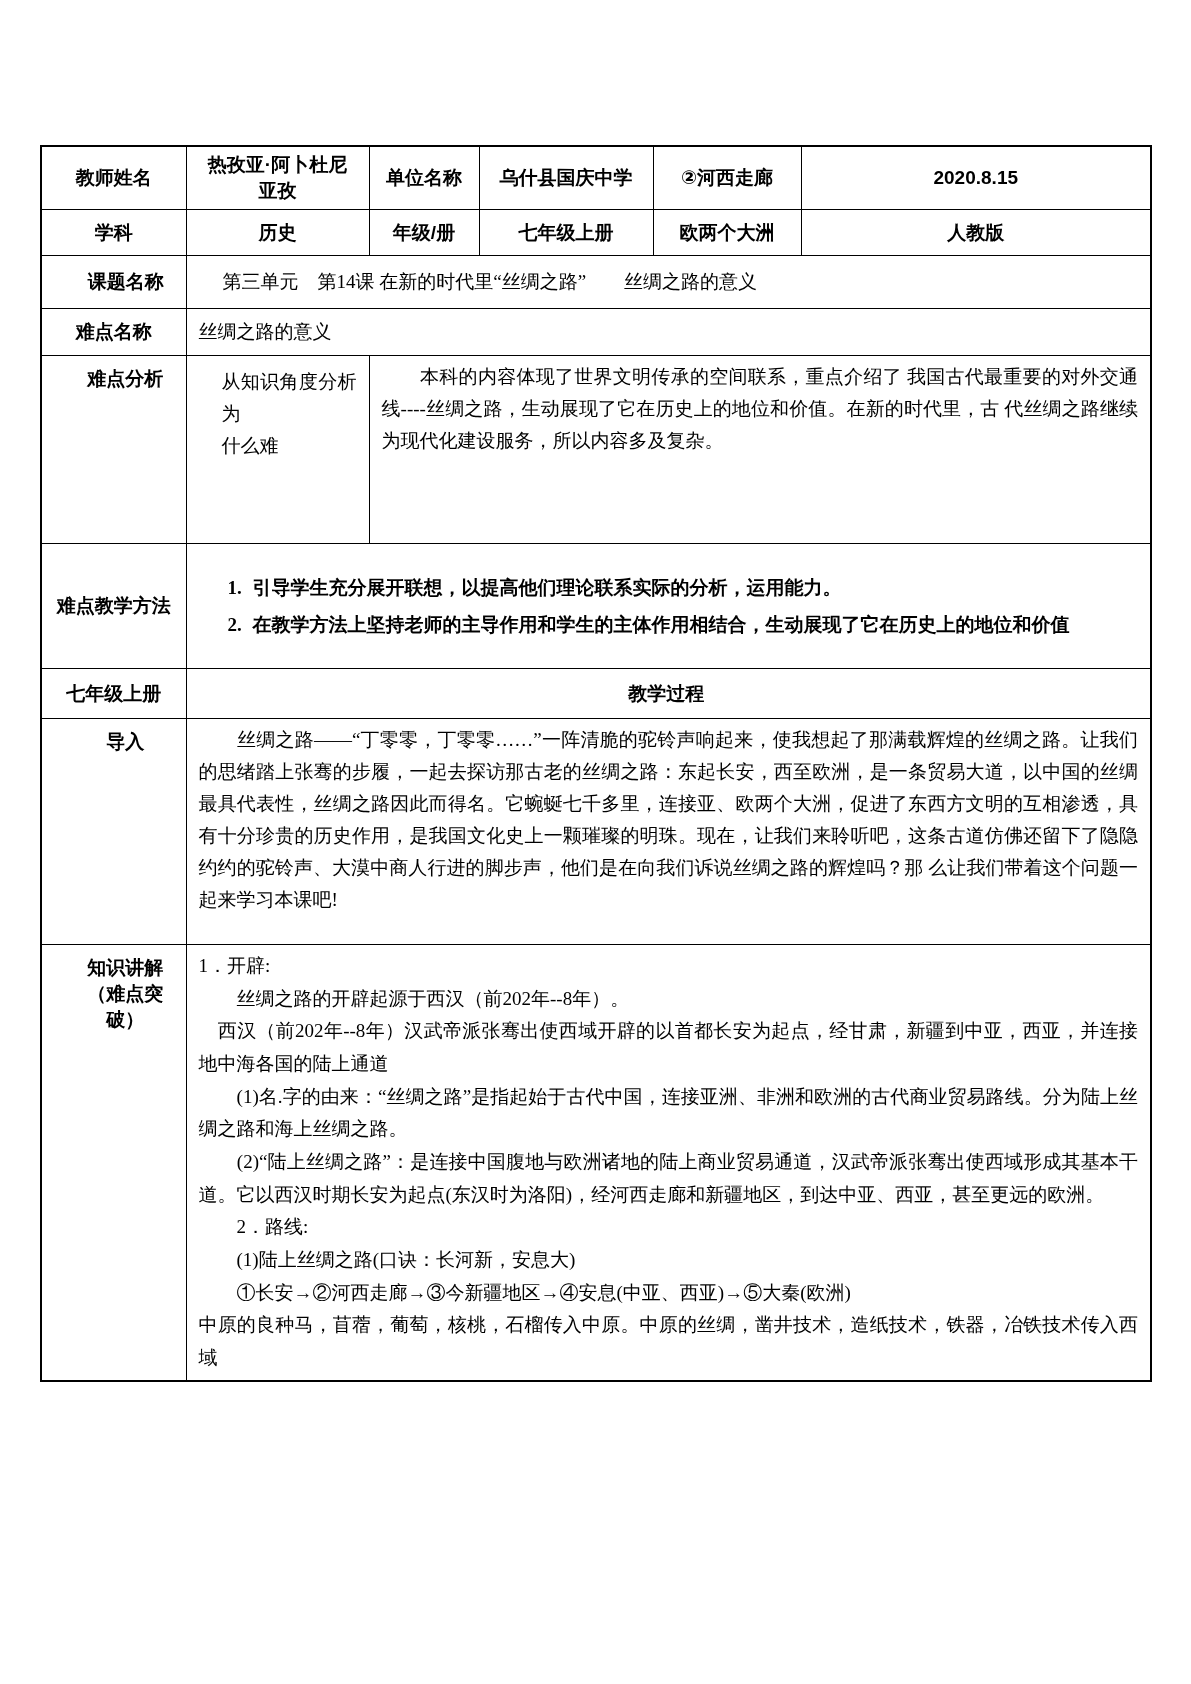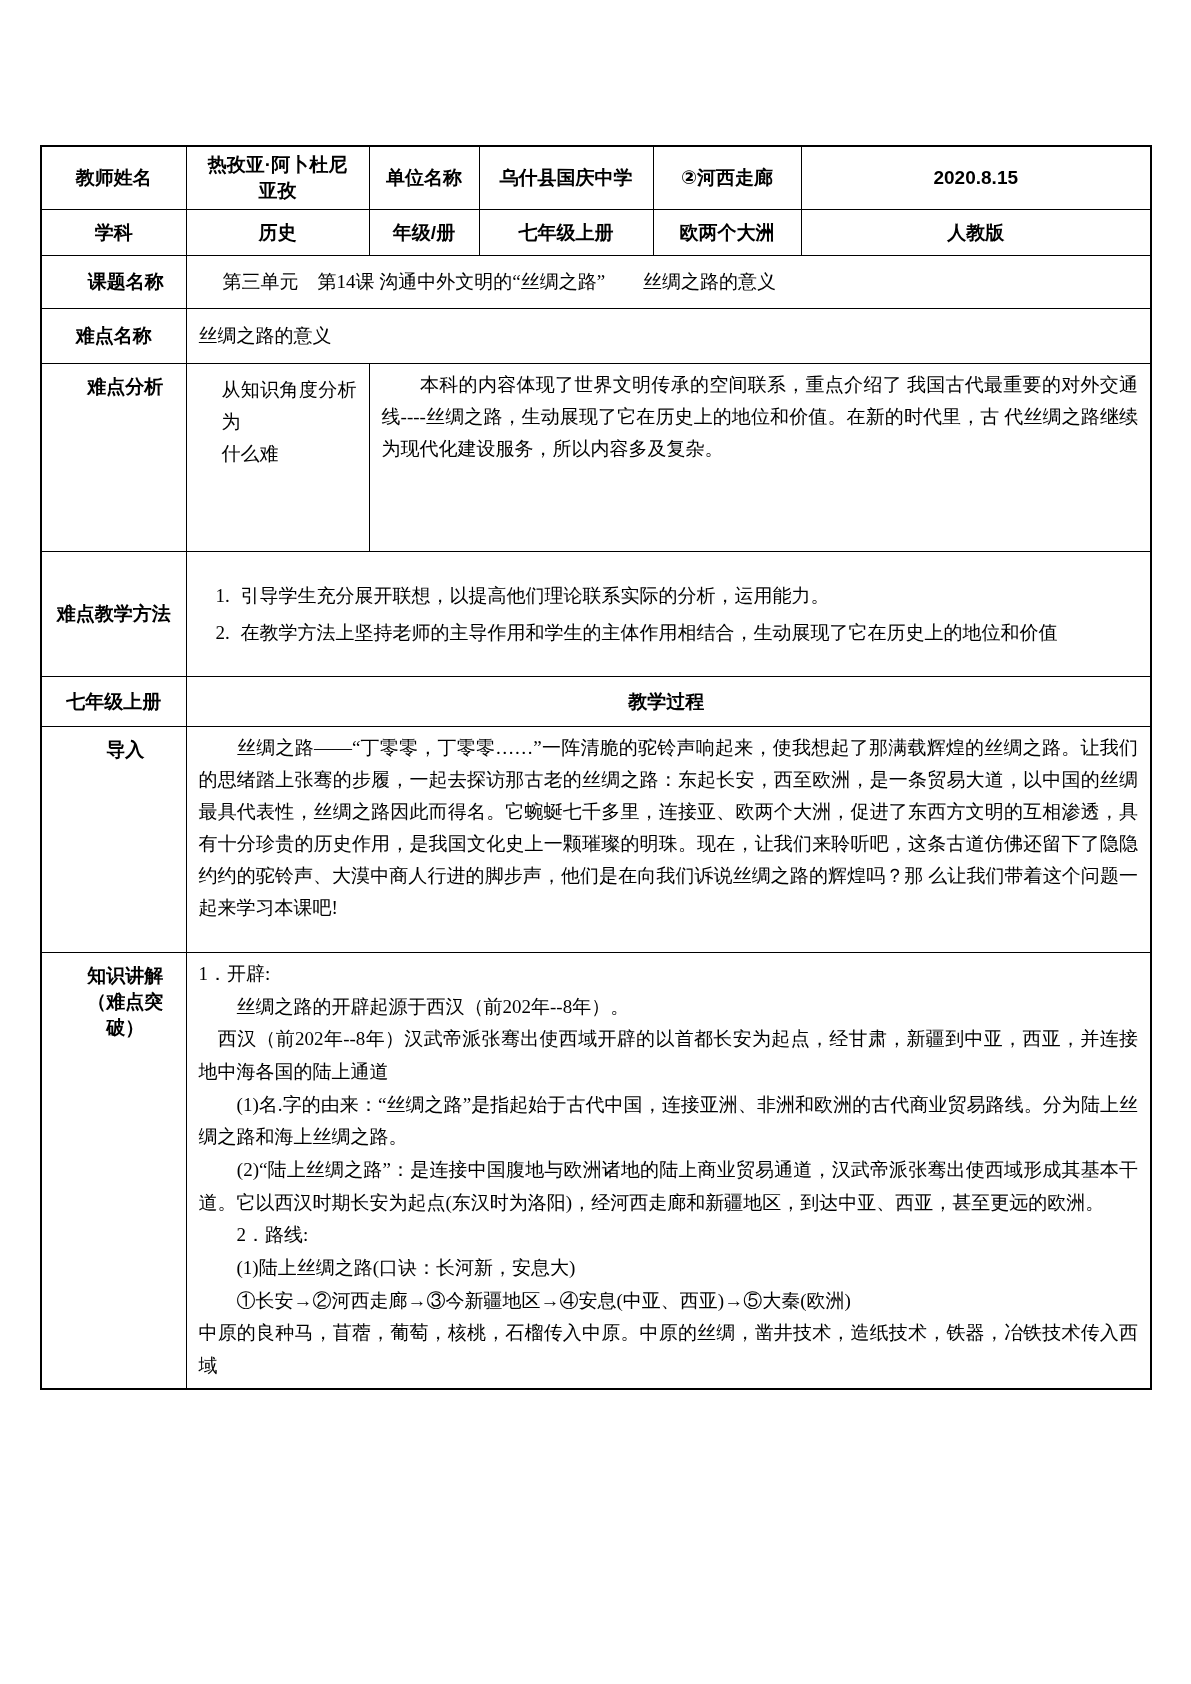--- a/index.html
+++ b/index.html
@@ -55,33 +55,34 @@
     line-height: 1.68;
     text-align: justify;
   }
   .content-lg {
     font-size: 19px;
     line-height: 1.72;
     text-align: justify;
   }
   .label-pad-top { padding-top: 10px; padding-left: 35px; }
   ol.method-list {
-    margin: 0;
+    margin: 12px;
     padding-left: 36px;
+    font-weight: bold;
   }
   ol.method-list li {
     line-height: 1.95;
     text-align: left;
     padding-left: 6px;
   }
   
   tr.r1 td { height: 62px; }
   tr.r2 td { height: 46px; }
   tr.r3 td { height: 53px; padding-left: 36px; }
-  tr.r4 td { height: 55px; }
+  tr.r4 td { height: 47px; }
   tr.r5 td { height: 188px; }
   tr.r6 td { height: 125px; }
   tr.r7 td { height: 50px; }
   tr.r8 td { height: 226px; }
   tr.r9 td { height: 436px; }
 </style>
 </head>
 <body>
 
 <div class="page">
@@ -106,21 +107,21 @@
       <tr class="r2">
         <td class="label">学科</td>
         <td class="bold-center">历史</td>
         <td class="label">年级/册</td>
         <td class="bold-center">七年级上册</td>
         <td class="label">欧两个大洲</td>
         <td class="bold-center">人教版</td>
       </tr>
       <tr class="r3">
         <td class="label">课题名称</td>
-        <td colspan="5" class="content center">第三单元　第14课 沟通中外文明的“丝绸之路”　　丝绸之路的意义</td>
+        <td colspan="5" class="content center">第三单元　第14课 在新的时代里“丝绸之路”　　丝绸之路的意义</td>
       </tr>
       <tr class="r4">
         <td class="label">难点名称</td>
         <td colspan="5" class="content center">丝绸之路的意义</td>
       </tr>
       <tr class="r5">
         <td class="label vtop label-pad-top">难点分析</td>
         <td class="content vtop center preline label-pad-top">从知识角度分析为
 什么难</td>
         <td colspan="4" class="content vtop prewrap">　　本科的内容体现了世界文明传承的空间联系，重点介绍了 我国古代最重要的对外交通线----丝绸之路，生动展现了它在历史上的地位和价值。在新的时代里，古 代丝绸之路继续为现代化建设服务，所以内容多及复杂。</td>

